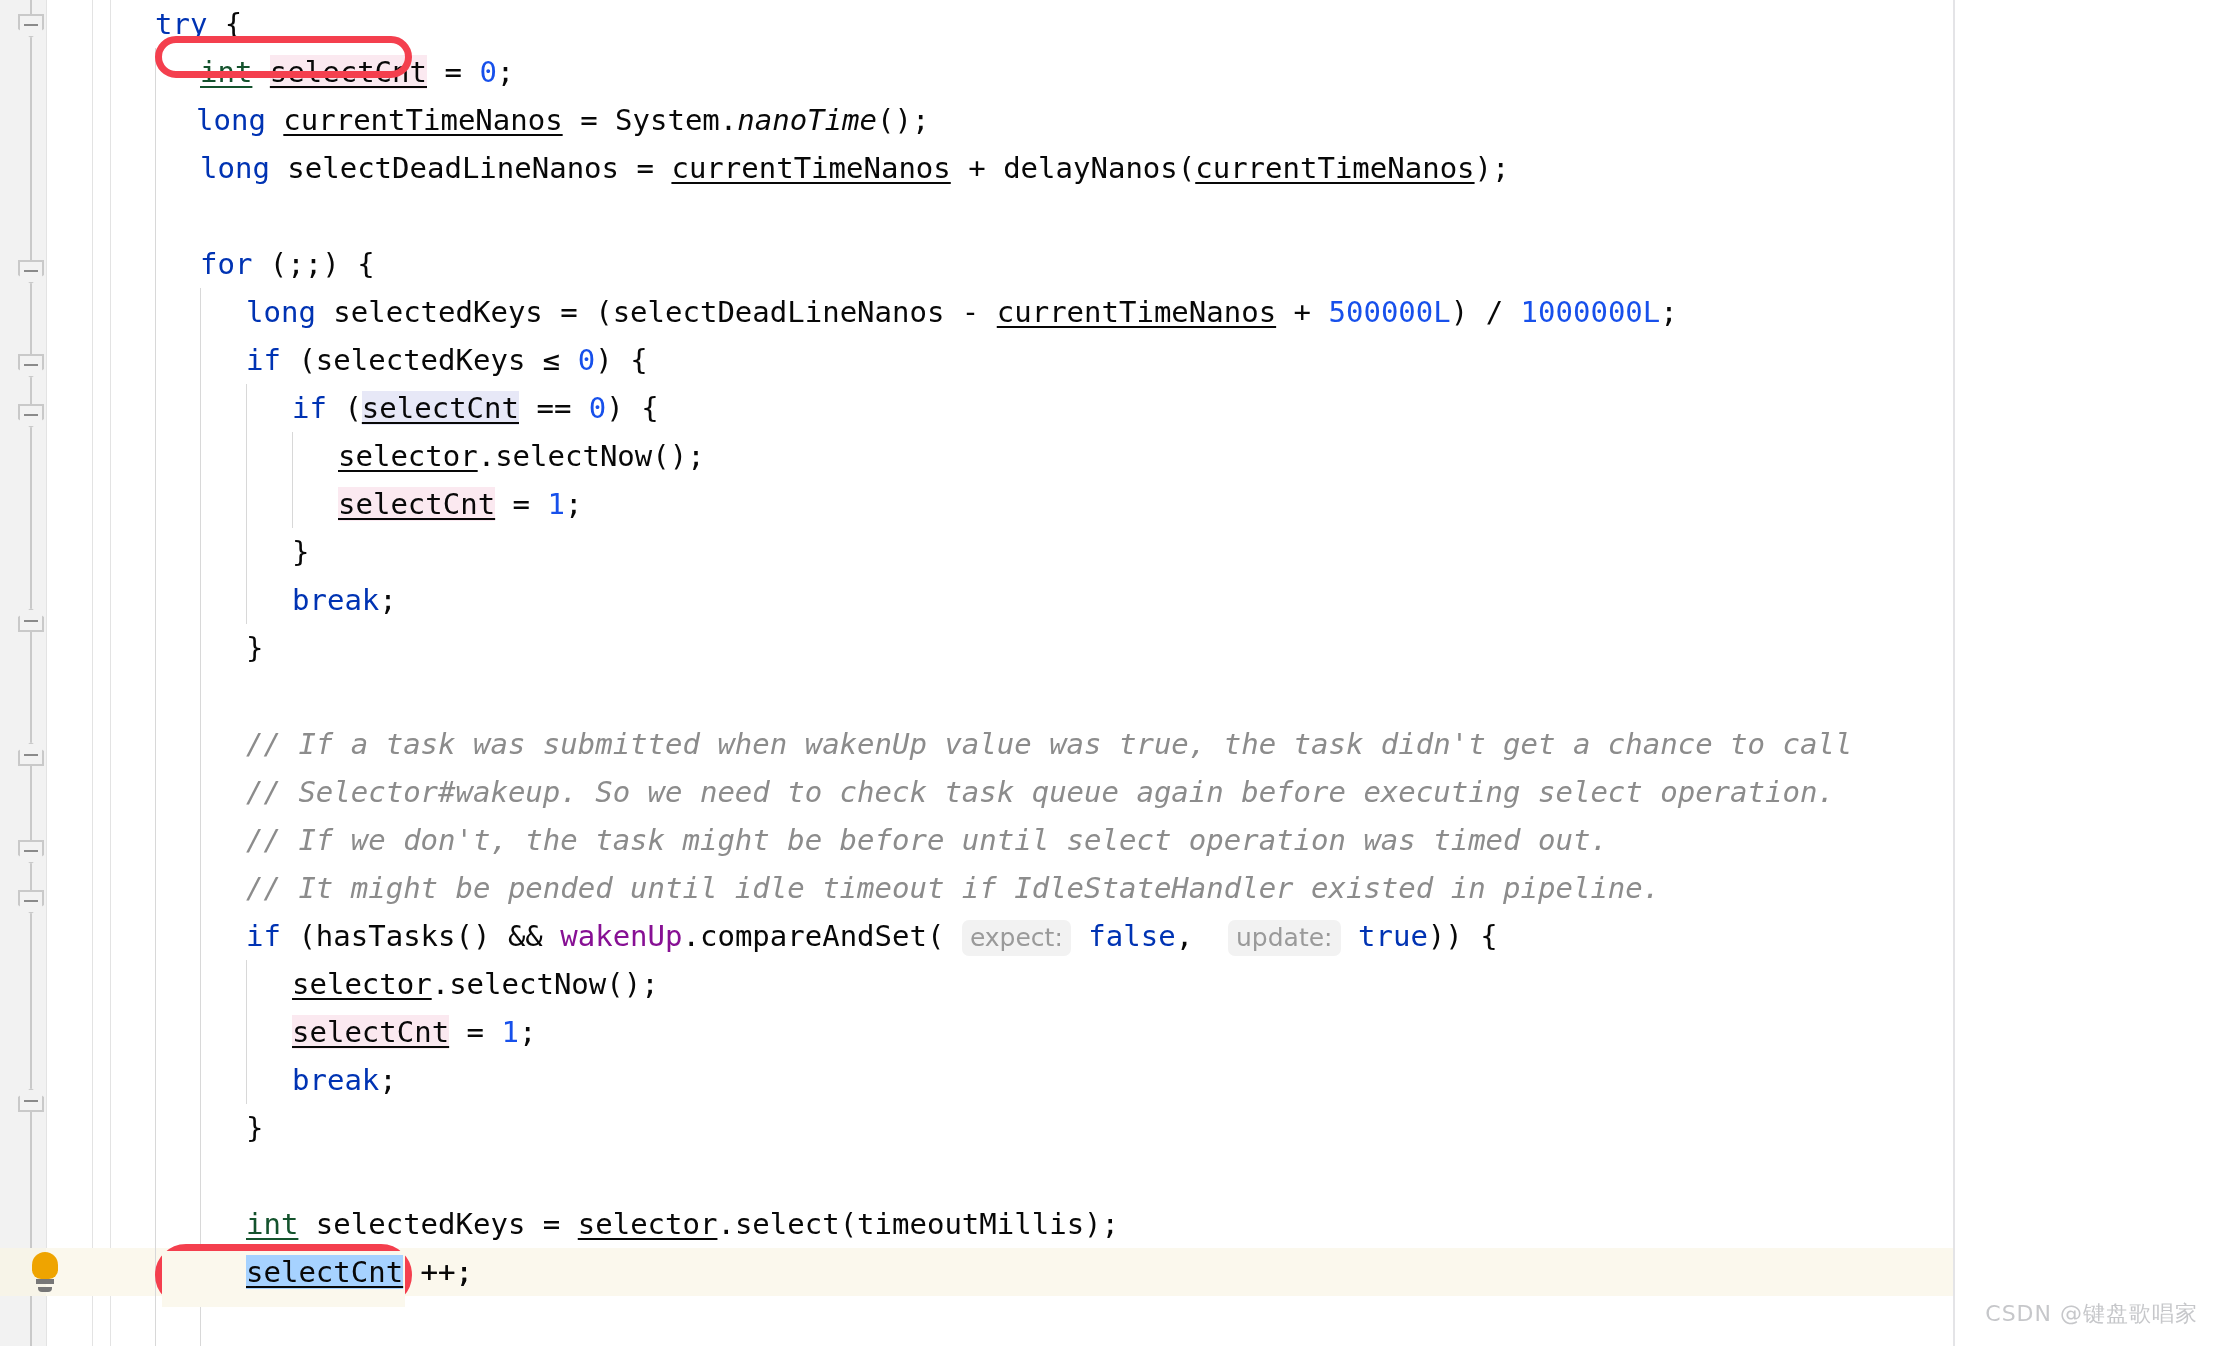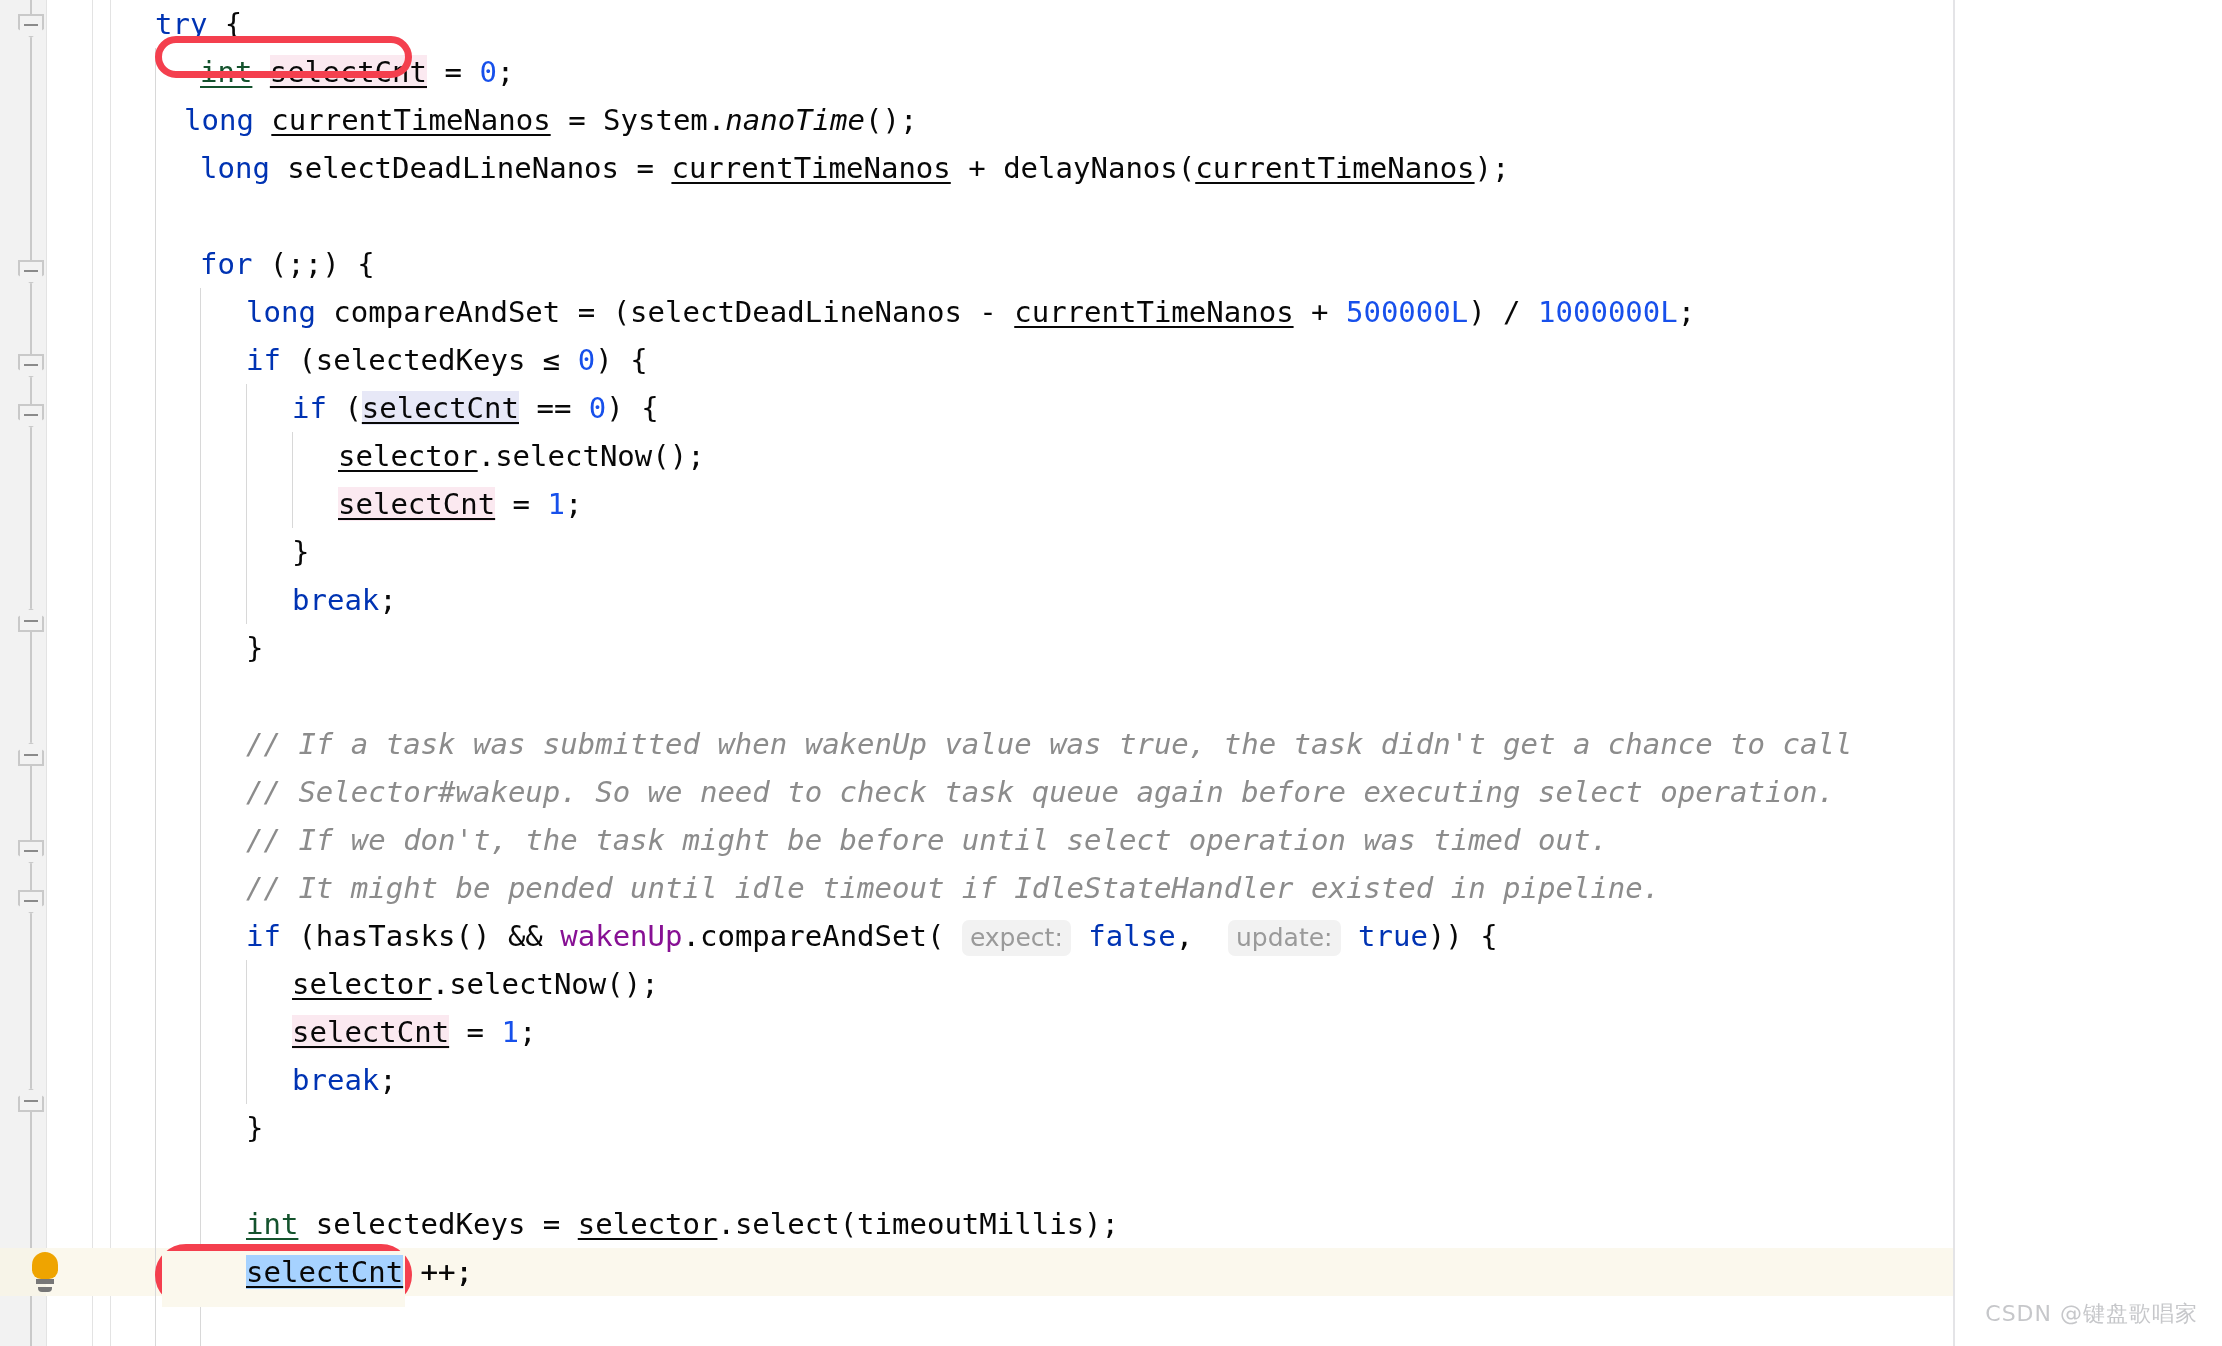--- a/index.html
+++ b/index.html
@@ -273,27 +273,27 @@
   <div class="indent-guide" style="left:246px; top:384px;  height:240px;"></div>
   <div class="indent-guide" style="left:246px; top:960px;  height:144px;"></div>
   <div class="indent-guide" style="left:292px; top:432px;  height:96px;"></div>
 
   <div class="code-surface">
 
     <div class="line" style="top:0px; left:155px"><span class="kw">try</span><span class="plain"> {</span></div>
 
     <div class="line" style="top:48px; left:200px"><span class="uk">int</span><span class="plain"> </span><span class="plain u hl-write">selectCnt</span><span class="plain"> = </span><span class="num">0</span><span class="plain">;</span></div>
 
-    <div class="line" style="top:96px; left:184px"><span class="kw">long</span><span class="plain"> </span><span class="plain u">currentTimeNanos</span><span class="plain"> = System.</span><span class="stat">nanoTime</span><span class="plain">();</span></div>
+    <div class="line" style="top:96px; left:196px"><span class="kw">long</span><span class="plain"> </span><span class="plain u">currentTimeNanos</span><span class="plain"> = System.</span><span class="stat">nanoTime</span><span class="plain">();</span></div>
 
     <div class="line" style="top:144px; left:200px"><span class="kw">long</span><span class="plain"> selectDeadLineNanos = </span><span class="plain u">currentTimeNanos</span><span class="plain"> + delayNanos(</span><span class="plain u">currentTimeNanos</span><span class="plain">);</span></div>
 
     <div class="line" style="top:240px; left:200px"><span class="kw">for</span><span class="plain"> (;;) {</span></div>
 
-    <div class="line" style="top:288px; left:246px"><span class="kw">long</span><span class="plain"> compareAndSet = (selectDeadLineNanos - </span><span class="plain u">currentTimeNanos</span><span class="plain"> + </span><span class="num">500000L</span><span class="plain">) / </span><span class="num">1000000L</span><span class="plain">;</span></div>
+    <div class="line" style="top:288px; left:246px"><span class="kw">long</span><span class="plain"> selectedKeys = (selectDeadLineNanos - </span><span class="plain u">currentTimeNanos</span><span class="plain"> + </span><span class="num">500000L</span><span class="plain">) / </span><span class="num">1000000L</span><span class="plain">;</span></div>
 
     <div class="line" style="top:336px; left:246px"><span class="kw">if</span><span class="plain"> (selectedKeys </span><span class="plain">≤</span><span class="plain"> </span><span class="num">0</span><span class="plain">) {</span></div>
 
     <div class="line" style="top:384px; left:292px"><span class="kw">if</span><span class="plain"> (</span><span class="plain u hl-read">selectCnt</span><span class="plain"> == </span><span class="num">0</span><span class="plain">) {</span></div>
 
     <div class="line" style="top:432px; left:338px"><span class="plain u">selector</span><span class="plain">.selectNow();</span></div>
 
     <div class="line" style="top:480px; left:338px"><span class="plain u hl-write">selectCnt</span><span class="plain"> = </span><span class="num">1</span><span class="plain">;</span></div>
 
     <div class="line" style="top:528px; left:292px"><span class="plain">}</span></div>

